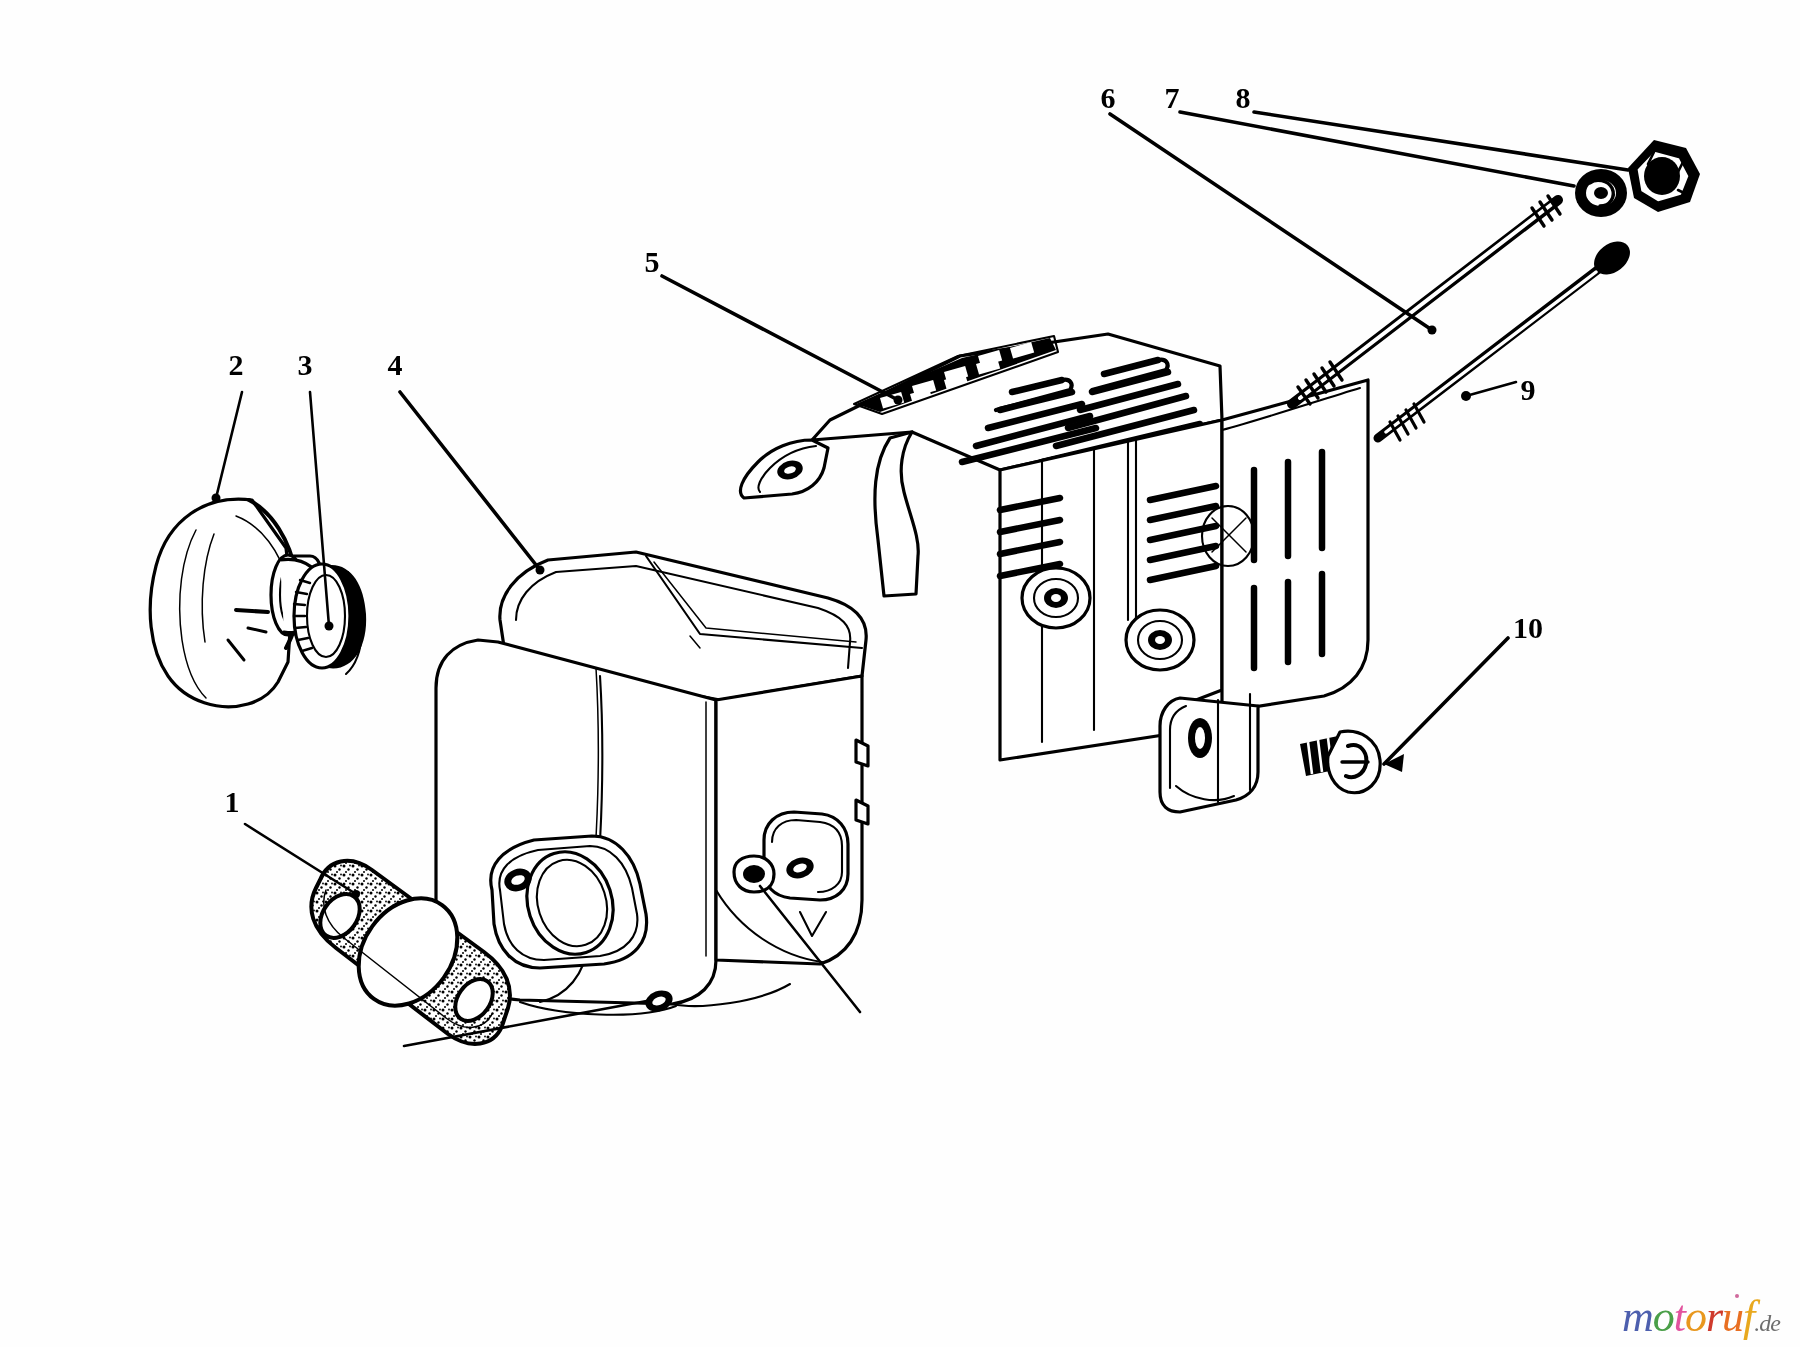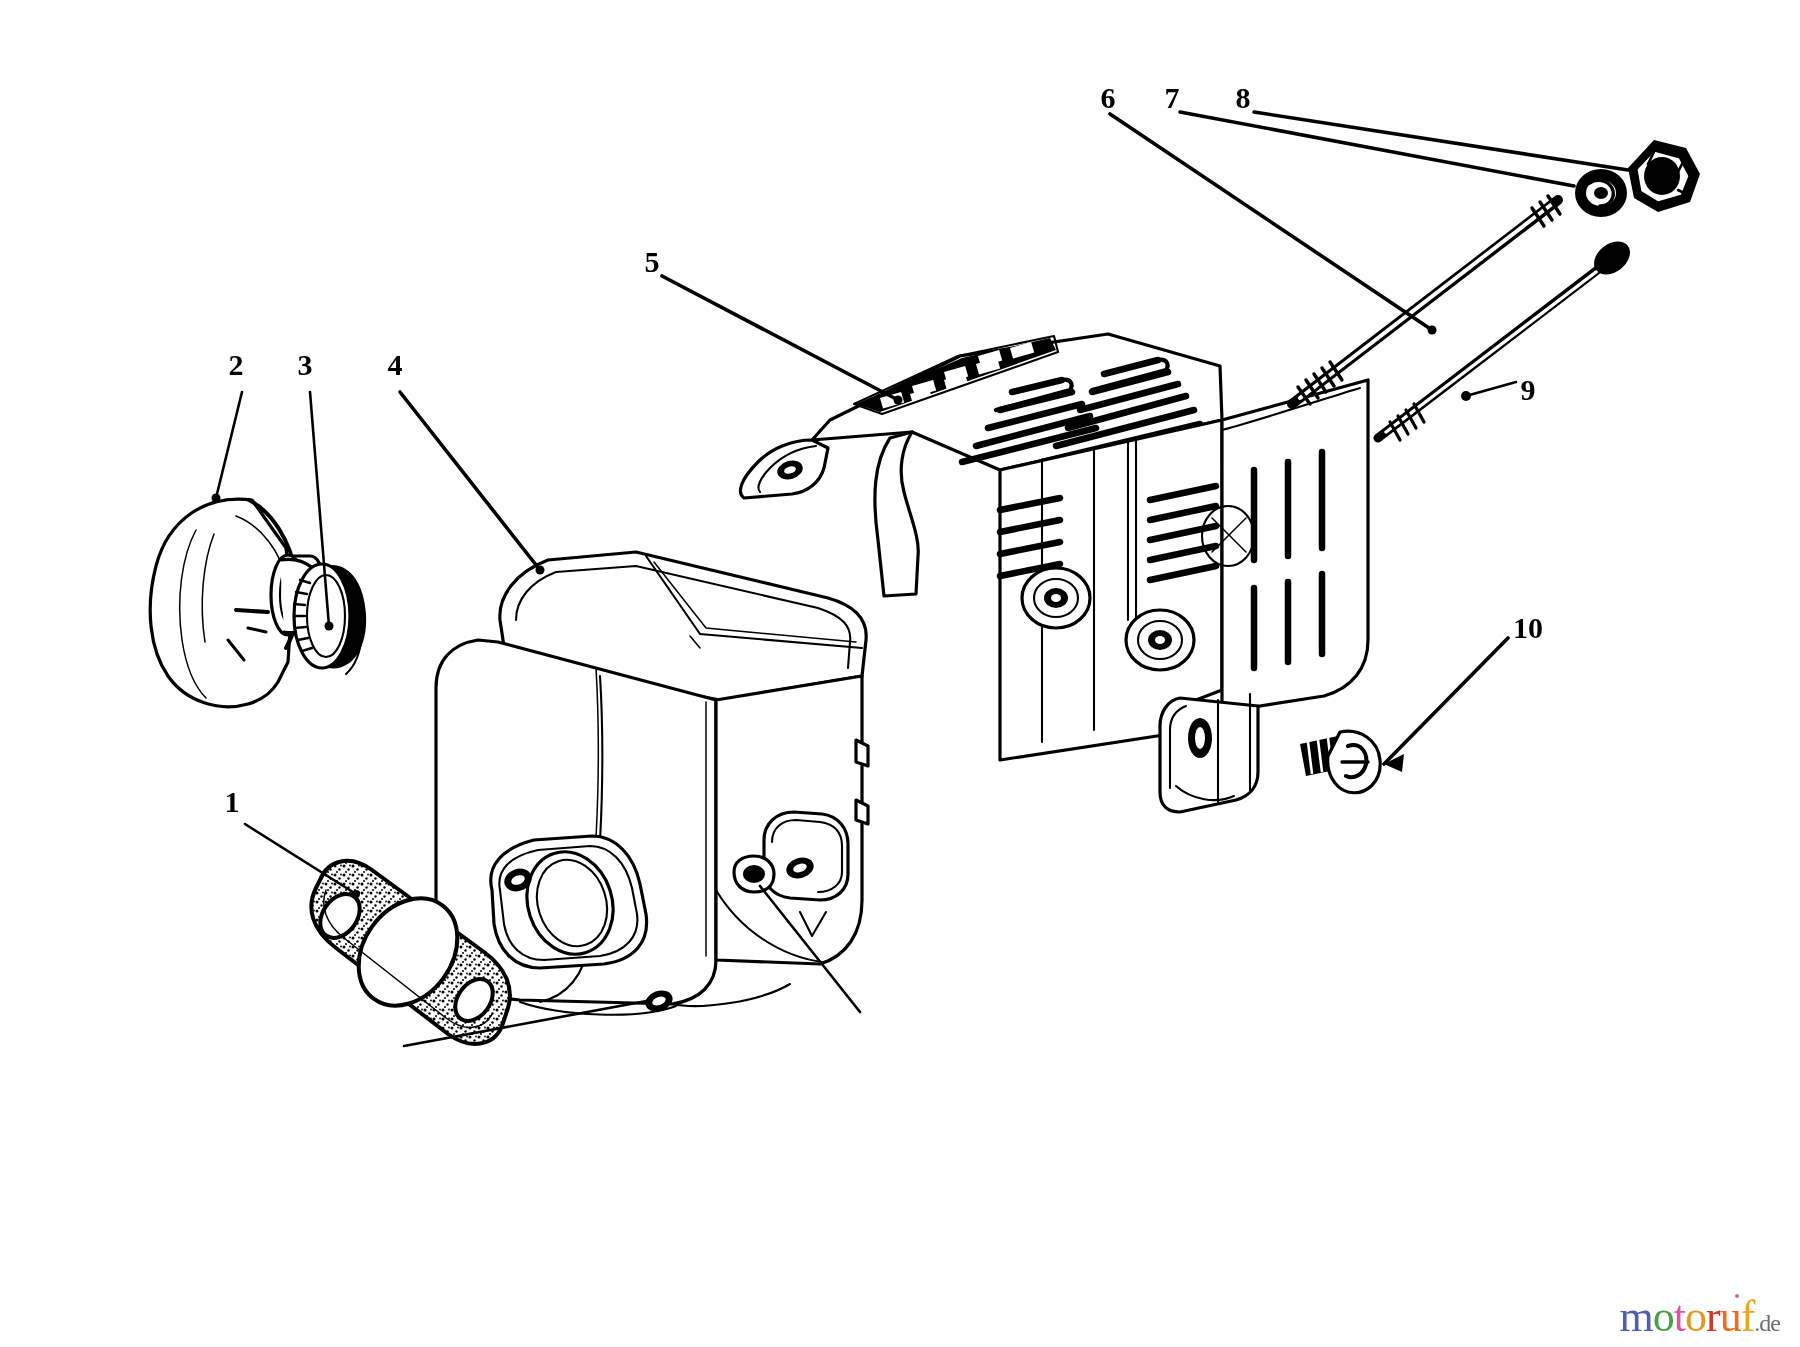--- a/index.html
+++ b/index.html
@@ -95,20 +95,21 @@
     right: 20px;
     bottom: 8px;
     line-height: 1;
     user-select: none;
   }
   .wm-text {
     font-family: "Liberation Serif", serif;
     font-size: 44px;
     letter-spacing: -1px;
     white-space: nowrap;
+    font-style: italic;
   }
   .wm-text .de {
     font-size: 24px;
     color: #6e6e6e;
   }
   .wm-dot {
     position: absolute;
     right: 41px;
     bottom: 41px;
     width: 4px;

